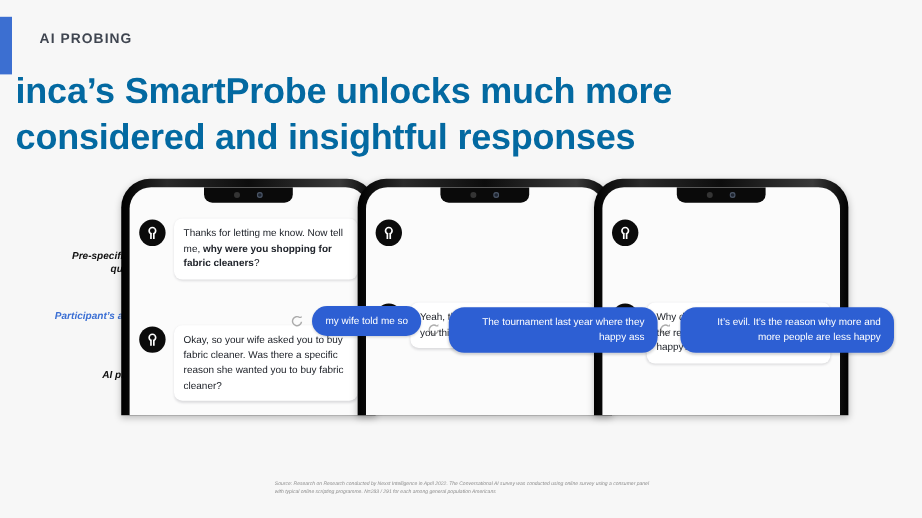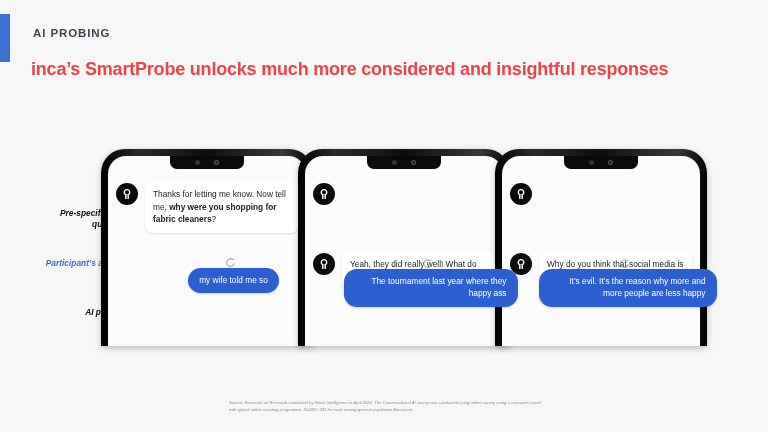--- a/index.html
+++ b/index.html
@@ -15,23 +15,23 @@
   .accent-bar{
     position:absolute;left:0;top:14px;width:10px;height:48px;
     background:#3c6fd1;
   }
   .eyebrow{
     position:absolute;left:33px;top:27px;
     font-size:11.5px;font-weight:700;letter-spacing:.9px;
     color:#3f4550;
   }
   .headline{
-    position:absolute;left:31px;top:58px;width:700px;
-    font-size:18px;line-height:1.27;font-weight:700;
-    color:#ef4444;letter-spacing:-.2px;
+    position:absolute;left:13px;top:58px;width:700px;
+    font-size:30px;line-height:1.27;font-weight:700;
+    color:#0369a1;letter-spacing:-.2px;
   }
 
   
   .side-label{
     position:absolute;text-align:right;width:96px;left:31px;
     font-size:8.4px;font-weight:700;font-style:italic;
     line-height:1.35;color:#111;
   }
   .side-label.lbl-q{top:208px;}
   .side-label.lbl-a{top:258px;color:#3b6fd4;}
@@ -64,21 +64,21 @@
   .cam.lens{background:#1d2430;box-shadow:inset 0 0 0 1px #4b5565;}
 
   .screen{
     position:absolute;left:0;right:0;top:13px;bottom:0;
     padding:13px 0 0 0;
   }
 
   
   .row{display:flex;align-items:flex-start;margin:0 0 9px 0;padding:0 8px;}
   .row.bot{justify-content:flex-start;}
-  .row.user{justify-content:flex-end;align-items:center;padding-right:0;flex-direction:column;}
+  .row.user{justify-content:flex-end;align-items:center;padding-right:0;}
 
   .avatar{
     width:22px;height:22px;border-radius:50%;background:#0b0b0b;
     flex:0 0 22px;margin-top:1px;position:relative;
   }
   .avatar svg{position:absolute;left:50%;top:50%;transform:translate(-50%,-50%);}
 
   .bubble-bot{
     margin-left:7px;background:#fff;border-radius:7px;
     padding:6px 8px 7px 8px;
@@ -138,20 +138,28 @@
         <div class="screen">
             <div class="row bot">
               <div class="avatar">
                 <svg width="13" height="13" viewBox="0 0 24 24" aria-hidden="true">
                   <path fill="#ffffff" d="M12 2.6c-3.5 0-6.3 2.8-6.3 6.3 0 2.2 1.1 4.1 2.8 5.3v7.2h2.6v-8.9h1.8v8.9h2.6v-7.2c1.7-1.2 2.8-3.1 2.8-5.3 0-3.5-2.8-6.3-6.3-6.3zm0 2.5a3.8 3.8 0 1 1 0 7.6 3.8 3.8 0 0 1 0-7.6z"></path>
                 </svg>
               </div>
               <div class="bubble-bot">Thanks for letting me know. Now tell me, <b>why were you shopping for fabric cleaners</b>?</div>
             </div>
             <div style="height: 29px;"></div>
+            <div class="row bot">
+              <div class="avatar">
+                <svg width="13" height="13" viewBox="0 0 24 24" aria-hidden="true">
+                  <path fill="#ffffff" d="M12 2.6c-3.5 0-6.3 2.8-6.3 6.3 0 2.2 1.1 4.1 2.8 5.3v7.2h2.6v-8.9h1.8v8.9h2.6v-7.2c1.7-1.2 2.8-3.1 2.8-5.3 0-3.5-2.8-6.3-6.3-6.3zm0 2.5a3.8 3.8 0 1 1 0 7.6 3.8 3.8 0 0 1 0-7.6z"></path>
+                </svg>
+              </div>
+              <div class="bubble-bot">Okay, so your wife asked you to buy fabric cleaner. Was there a specific reason she wanted you to buy fabric cleaner?</div>
+            </div>
           </div>
       </div>
     </div>
     <div class="phone" id="phone-2">
       <div class="phone-inner">
         <div class="notch">
           <span class="cam"></span>
           <span class="cam lens"></span>
         </div>
         <div class="screen">

